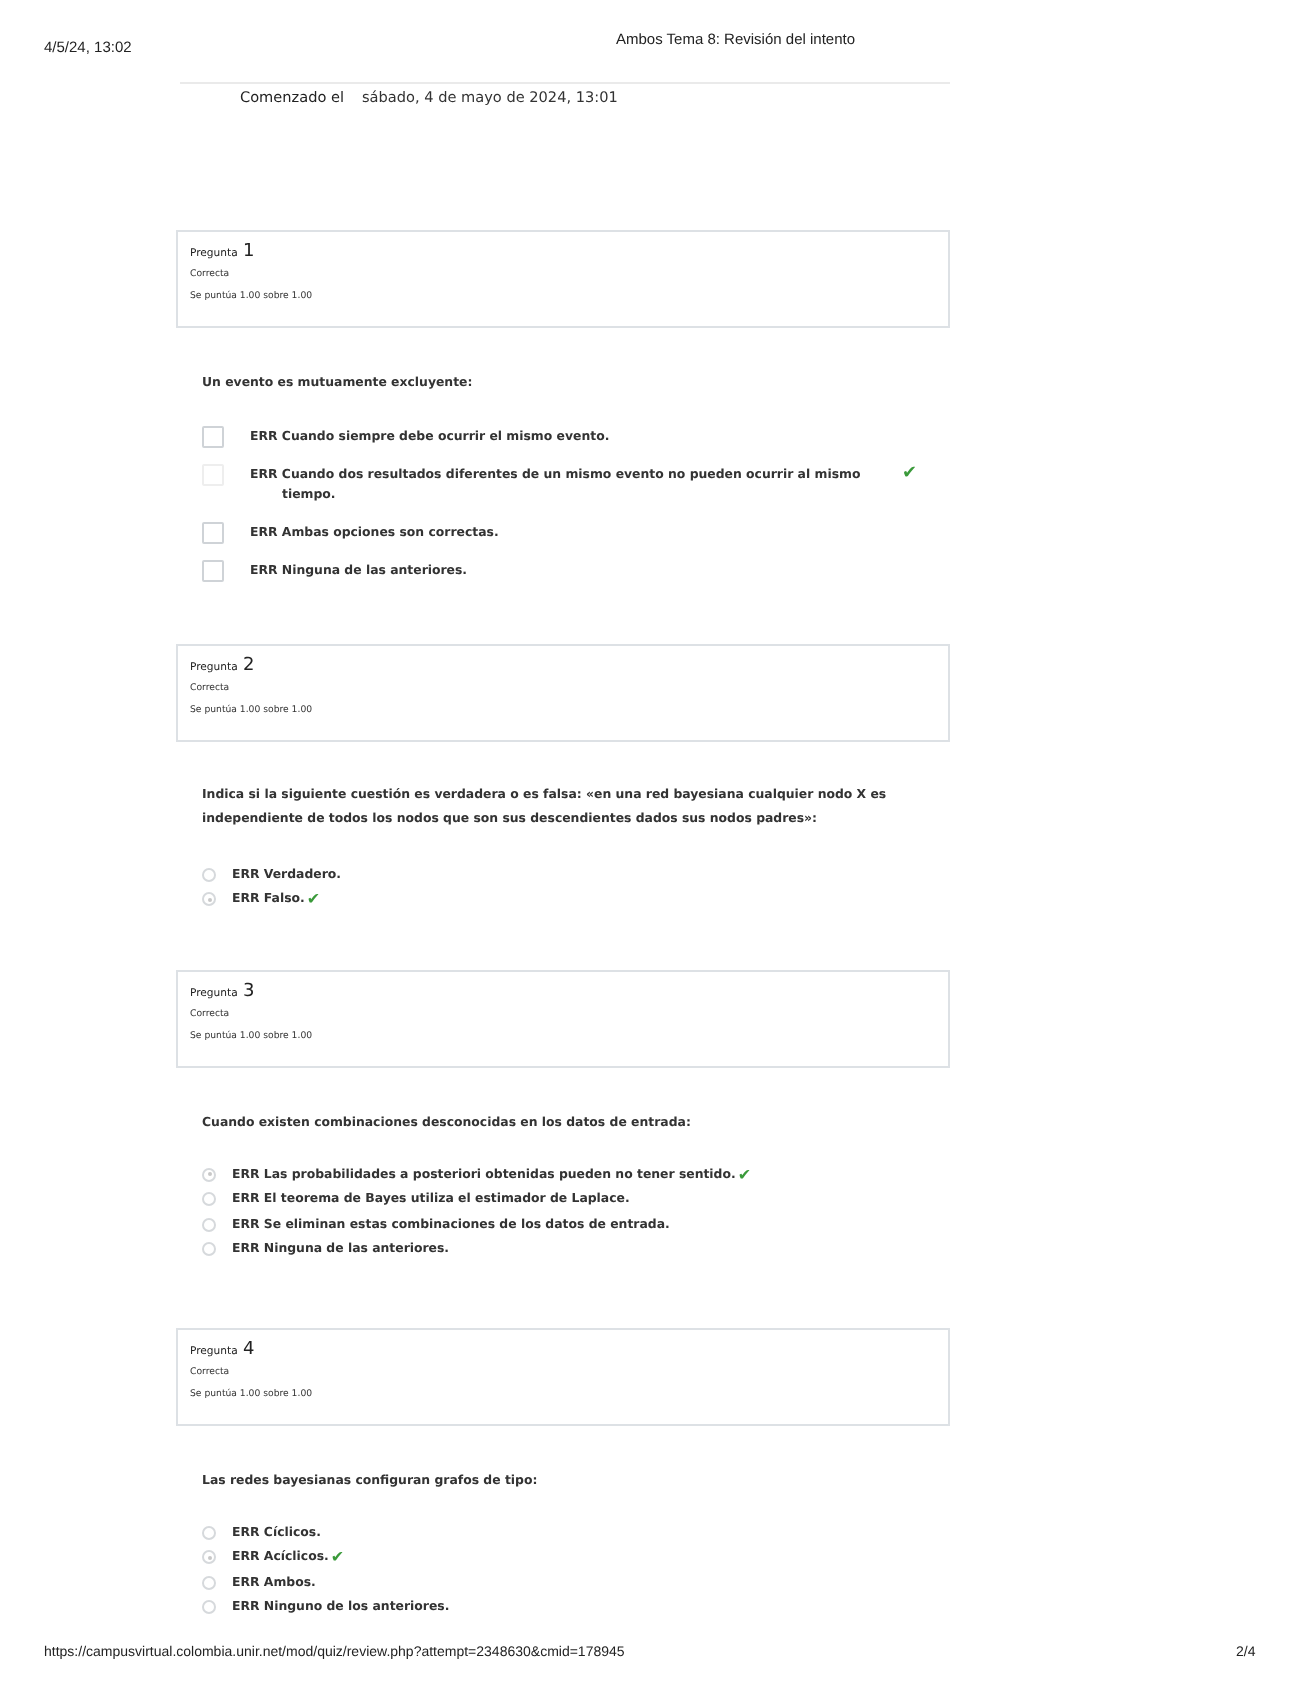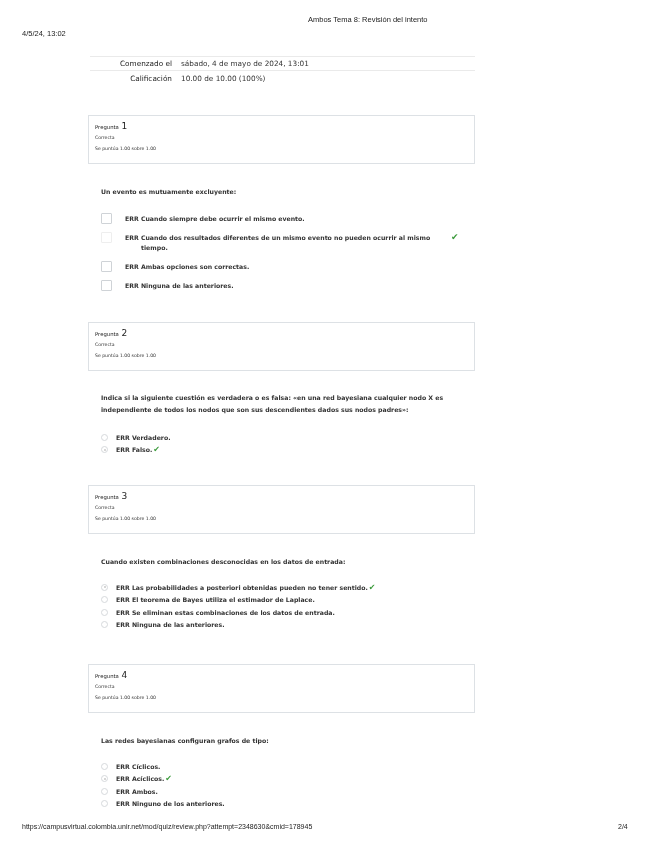--- a/index.html
+++ b/index.html
@@ -1,27 +1,27 @@
 <!DOCTYPE html>
 <html><head>
 <meta charset="utf-8">
 <style>
   * { box-sizing: border-box; margin: 0; padding: 0; }
   html, body { width: 655px; height: 848px; background: #ffffff; overflow: hidden; }
   body { position: relative; font-family: "Liberation Sans", sans-serif; color: #222; }
 
   .print-header { position: absolute; top: 15px; left: 0; width: 655px; height: 14px; font-size: 7.5px; color: #222; }
-  .print-header .date { position: absolute; left: 22px; top: 14px; }
+  .print-header .date { position: absolute; left: 22px; top: 4px; }
   .print-header .title { position: absolute; left: 308px; top: 0; }
 
   .print-footer { position: absolute; top: 823px; left: 0; width: 655px; font-size: 7px; color: #222; }
   .print-footer .url { position: absolute; left: 22px; top: 0; }
   .print-footer .page { position: absolute; left: 618px; top: 0; }
 
-  .summary { position: absolute; top: 56px; left: 90px; width: 385px; border-collapse: collapse; font-family: "DejaVu Sans", sans-serif; font-size: 7.3px; }
+  .summary { position: absolute; top: 41px; left: 90px; width: 385px; border-collapse: collapse; font-family: "DejaVu Sans", sans-serif; font-size: 7.3px; }
   .summary tr { height: 14.2px; }
   .summary td { border-top: 1px solid #eaeaea; padding: 0 4px; vertical-align: middle; }
   .summary tr:last-child td { border-bottom: none; }
   .summary td.label { text-align: right; width: 87px; color: #222; padding-right: 5px; }
   .summary td.value { text-align: left; color: #333; }
 
   .qinfo { position: absolute; left: 88px; width: 387px; height: 49px; border: 1px solid #dde1e5; background: #fff; padding: 6px 6px; font-family: "DejaVu Sans", sans-serif; }
   .qinfo .qno { font-size: 5.3px; color: #222; line-height: 9px; }
   .qinfo .qno .num { font-size: 9px; font-weight: normal; margin-left: 1px; }
   .qinfo .state { font-size: 4.6px; color: #333; margin-top: 3px; line-height: 6px; }
@@ -49,24 +49,20 @@
 <div class="print-header">
   <span class="date">4/5/24, 13:02</span>
   <span class="title">Ambos Tema 8: Revisión del intento</span>
 </div>
 
 <table class="summary">
   <tbody>
       <tr>
     <td class="label">Comenzado el</td>
     <td class="value">sábado, 4 de mayo de 2024, 13:01</td>
-  </tr>
-  <tr>
-    <td class="label">Calificación</td>
-    <td class="value">10.00 de 10.00 (100%)</td>
   </tr>
 </tbody>
   </table>
 
 <div class="qinfo" style="top:115px;">
   <div class="qno">
     <span>Pregunta</span>
     <span class="num">1</span>
   </div>
   <div class="state">Correcta</div>

